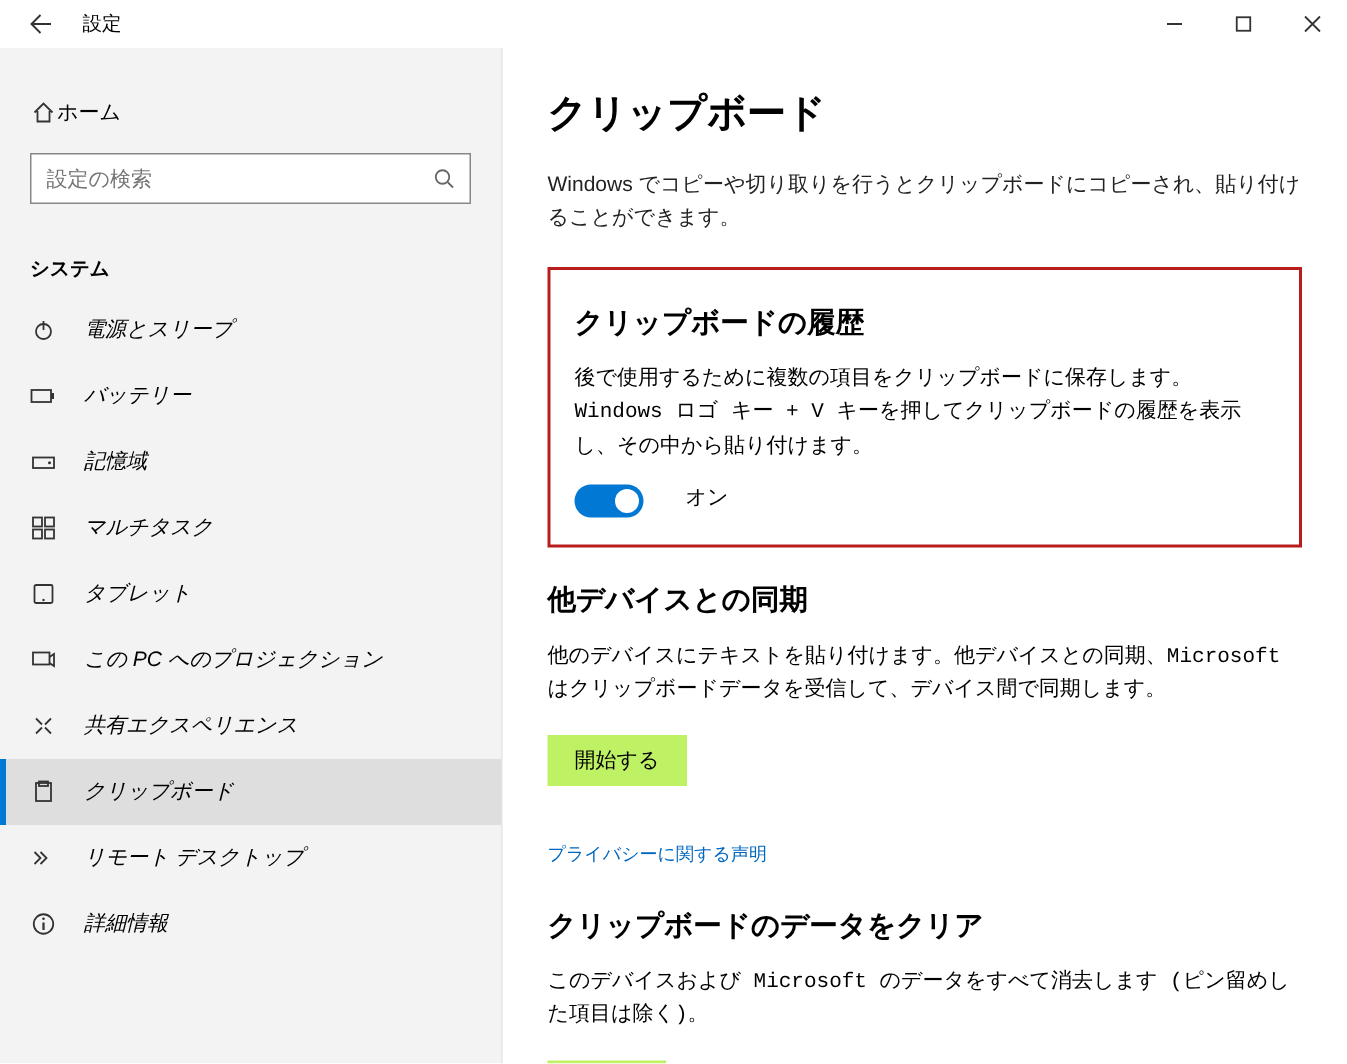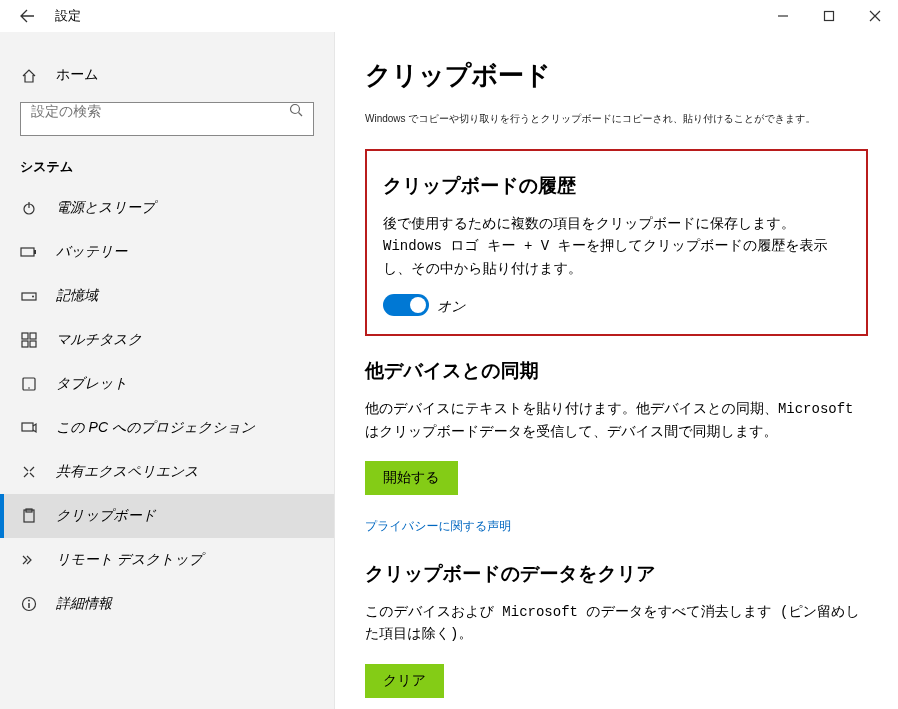--- a/index.html
+++ b/index.html
@@ -57,32 +57,31 @@
     }
     .sidebar {
       width: 335px;
       background: #f3f3f3;
       padding-top: 26px;
       border-right: 1px solid #e6e6e6;
       height: 100%;
     }
     .home-row {
       display: flex;
-      align-items: flex-end;
+      align-items: center;
       padding: 8px 20px;
-      gap: 18px;
     }
     .home-icon { width: 18px; display:flex; justify-content:center; }
     .home-label { font-size: 14px; }
     .search-box {
-      margin: 10px 20px 12px 20px;
+      margin: 10px 20px 24px 20px;
       border: 1px solid #888;
       background: #fff;
       display: flex;
-      align-items: flex-start;
+      align-items: center;
       height: 34px;
       padding: 0 10px;
     }
     .search-input {
       flex: 1;
       border: none;
       outline: none;
       font-size: 14px;
       color: #666;
       background: transparent;
@@ -120,21 +119,21 @@
       flex: 1;
       padding: 26px 30px 0 30px;
       overflow: hidden;
     }
     .page-title {
       font-size: 26px;
       font-weight: 600;
       margin-bottom: 18px;
     }
     .desc {
-      font-size: 10px;
+      font-size: 14px;
       line-height: 1.6;
       margin-bottom: 22px;
       color: #222;
     }
     .highlight-box {
       border: 2px solid #b91c1c;
       padding: 22px 16px 18px 16px;
       margin-bottom: 22px;
     }
     .section-title {
@@ -143,49 +142,48 @@
       margin-bottom: 14px;
     }
     .section-desc {
       font-size: 14px;
       line-height: 1.6;
       margin-bottom: 14px;
       font-family: Liberation Mono, monospace;
     }
     .toggle-row {
       display: flex;
-      align-items: flex-end;
-      gap: 8px;
-      font-style: italic;
+      align-items: flex-start;
+      gap: 28px;
     }
     .toggle {
       width: 46px;
       height: 22px;
       border-radius: 11px;
       background: #0078d4;
       position: relative;
     }
     .toggle::after {
       content: "";
       position: absolute;
       right: 3px;
       top: 3px;
       width: 16px;
       height: 16px;
       border-radius: 50%;
       background: #fff;
     }
     .toggle-label { font-size: 14px; }
     .action-btn {
-      background: #84cc16;
+      background: #bef264;
       border: none;
       padding: 8px 18px;
       font-size: 14px;
       margin-top: 4px;
-      margin-bottom: 4px;
+      margin-bottom: 18px;
       display: inline-block;
       text-align: center;
     }
     .link {
       color: #0067c0;
       font-size: 12px;
       margin-bottom: 26px;
       display: inline-block;
     }
     .section-block { margin-bottom: 18px; }

